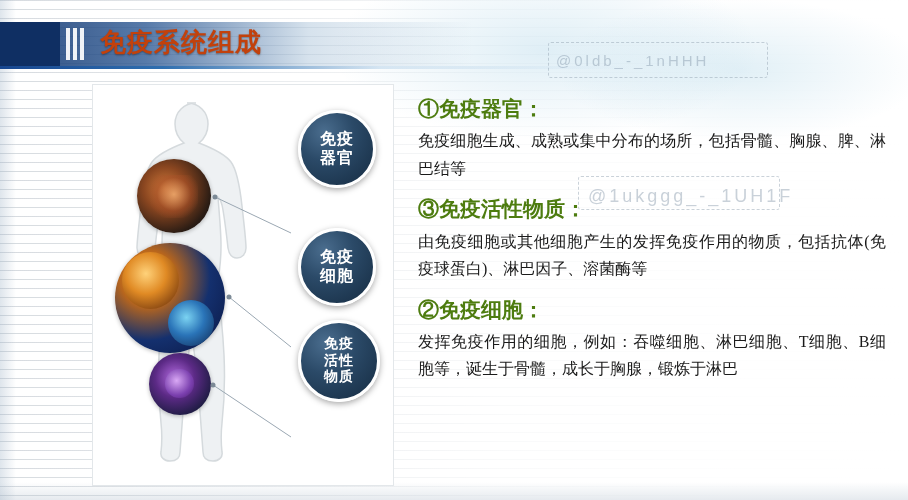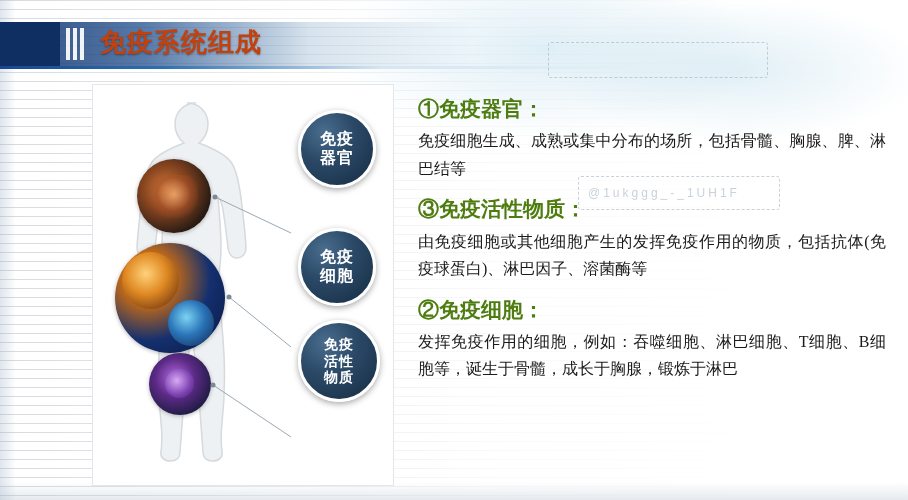--- a/index.html
+++ b/index.html
@@ -219,20 +219,21 @@
     border: 3px solid #ffffff;
     box-shadow: 0 2px 6px rgba(0,0,0,0.35);
     color: #ffffff;
     display: flex;
     align-items: center;
     justify-content: center;
     text-align: left;
     font-weight: bold;
     line-height: 1.18;
     letter-spacing: 1px;
+    font-family: Liberation Serif, serif;
   }
   .badge-1 { left: 298px; top: 110px; width: 72px; height: 72px; font-size: 16px; }
   .badge-2 { left: 298px; top: 228px; width: 72px; height: 72px; font-size: 16px; }
   .badge-3 { left: 298px; top: 320px; width: 76px; height: 76px; font-size: 14px; }
 
   
   .content {
     position: absolute;
     left: 418px;
     top: 96px;
@@ -256,21 +257,21 @@
   }
   .wm {
     position: absolute;
     font-family: "Liberation Sans", sans-serif;
     color: rgba(120,140,160,0.40);
     letter-spacing: 3px;
     white-space: nowrap;
     pointer-events: none;
   }
   .wm-1 { left: 556px; top: 52px; font-size: 15px; }
-  .wm-2 { left: 588px; top: 186px; font-size: 12px; }
+  .wm-2 { left: 588px; top: 186px; font-size: 18px; }
   .wm-box {
     position: absolute;
     border: 1px dashed rgba(150,165,180,0.5);
     border-radius: 3px;
     pointer-events: none;
   }
   .wm-box-1 { left: 548px; top: 42px; width: 218px; height: 34px; }
   .wm-box-2 { left: 578px; top: 176px; width: 200px; height: 32px; }
   .edge-left {
     position: absolute;
@@ -341,20 +342,21 @@
   </div>
   <div class="badge badge-3">
     <span>
       <span>免疫</span><br>
       <span>活性</span><br>
       <span>物质</span>
     </span>
   </div>
 
   <div class="wm-box wm-box-1"></div>
+  <div class="wm wm-1">@0ldb_-_1nHHH</div>
   <div class="wm-box wm-box-2"></div>
   <div class="wm wm-2">@1ukggg_-_1UH1F</div>
 
   <div class="content">
 
     <div class="block">
       <div class="block-title">①免疫器官：</div>
       <div class="block-body">免疫细胞生成、成熟或集中分布的场所，包括骨髓、胸腺、脾、淋巴结等</div>
     </div>
 

